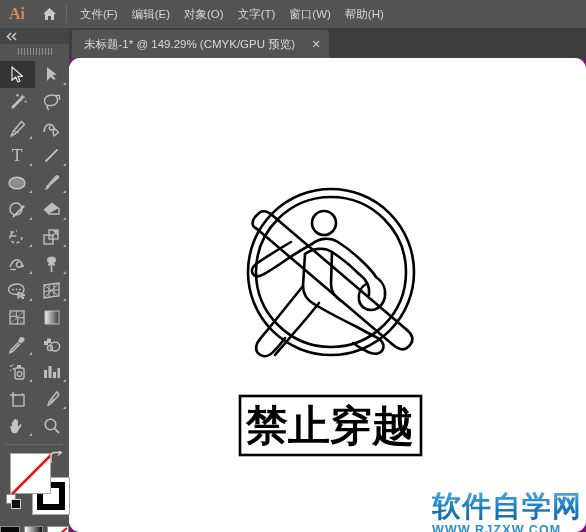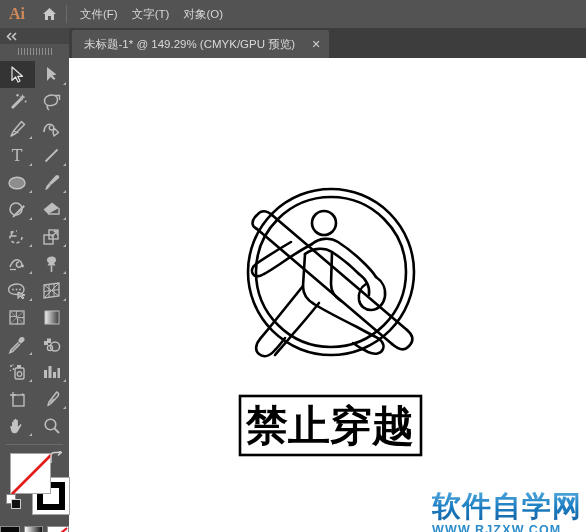--- a/index.html
+++ b/index.html
@@ -107,21 +107,21 @@
   .mode-box{
     width:22px;height:19px;border:1px solid #8c8c8c;box-sizing:border-box;position:relative;
   }
   .mode-box.c-black{background:#0a0a0a;}
   .mode-box.c-grad{background:linear-gradient(90deg,#ffffff,#111111);}
   .mode-box.c-none{background:#ffffff;}
 
   
   .canvas{
     position:absolute;left:69px;top:58px;width:517px;height:474px;
-    background:#ffffff;overflow:hidden;
+    background:#ffffff;overflow:hidden;border-radius:11px;
   }
   .artwork{position:absolute;left:0;top:0;width:517px;height:474px;}
 
   
   .watermark{
     position:absolute;left:363px;top:432px;width:160px;
   }
   .wm-cn{
     font-size:29px;font-weight:bold;line-height:32px;letter-spacing:1px;
     color:#1a80c6;
@@ -142,22 +142,25 @@
   <div class="menubar">
     <div class="ai-logo">Ai</div>
     <div class="home-btn">
       <svg width="15" height="14" viewBox="0 0 15 14" aria-hidden="true">
         <path d="M7.5 1 L14 7 L12 7 L12 13 L9 13 L9 9 L6 9 L6 13 L3 13 L3 7 L1 7 Z" fill="#c9c9c9"></path>
       </svg>
     </div>
     <div class="menu-sep"></div>
     <div class="menu-items">
       <div class="menu-item">文件(F)</div>
+      <div class="menu-item">编辑(E)</div>
+      <div class="menu-item">对象(O)</div>
       <div class="menu-item">文字(T)</div>
-      <div class="menu-item">对象(O)</div>
+      <div class="menu-item">窗口(W)</div>
+      <div class="menu-item">帮助(H)</div>
     </div>
   </div>
 
   <div class="tabbar">
     <div class="tab">
       <span class="tab-label">未标题-1* @ 149.29% (CMYK/GPU 预览)</span>
       <span class="tab-close">✕</span>
     </div>
   </div>
 

